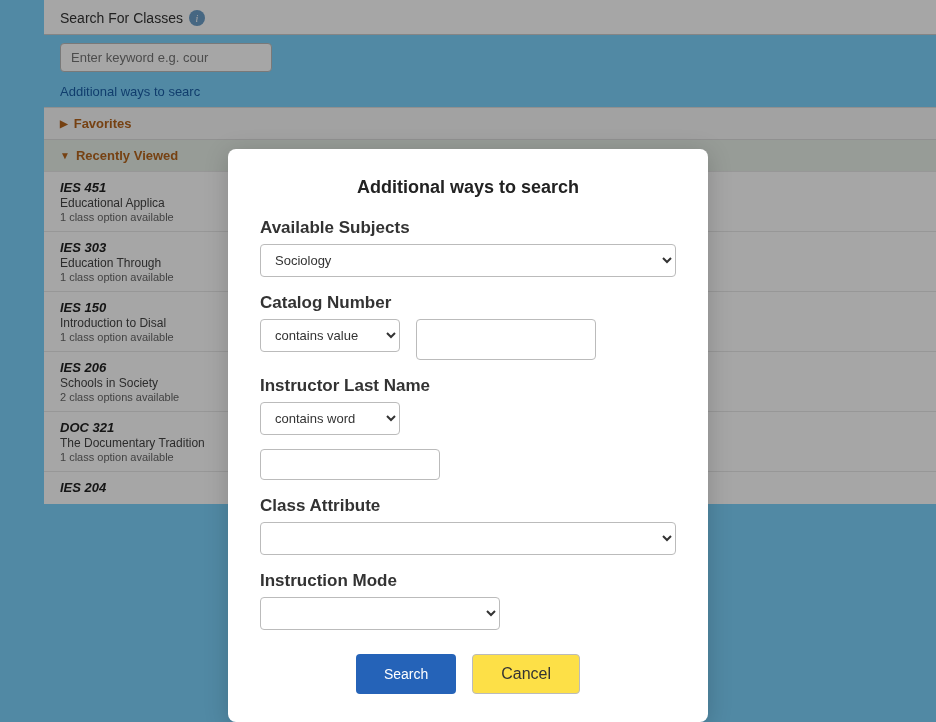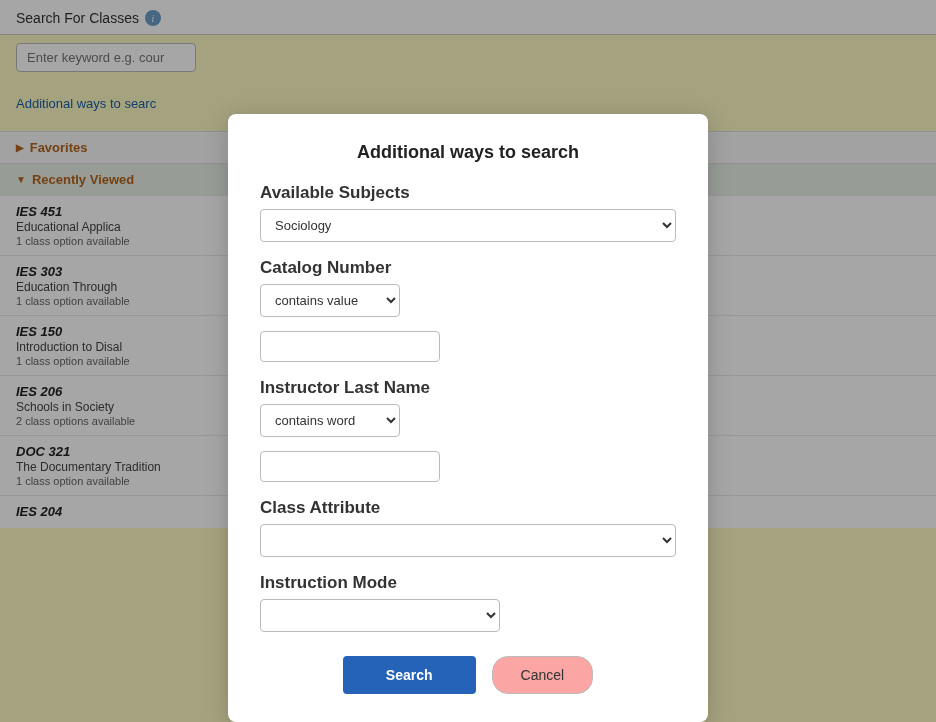--- a/index.html
+++ b/index.html
@@ -10,21 +10,22 @@
       width: 936px;
       height: 722px;
       overflow: hidden;
       position: relative;
     }
 
     
     .bg-page {
       position: absolute;
       top: 0; left: 0; right: 0; bottom: 0;
-      background: #fef9c3;
+      background: #7dd3fc;
+      padding-left: 44px;
     }
 
     .bg-header {
       background: #fff;
       padding: 10px 16px 8px 16px;
       border-bottom: 1px solid #ccc;
       display: flex;
       align-items: center;
       gap: 6px;
     }
@@ -44,33 +45,33 @@
       font-size: 10px;
       display: inline-flex;
       align-items: center;
       justify-content: center;
       font-style: italic;
       font-family: serif;
       flex-shrink: 0;
     }
 
     .bg-search-input {
-      width: 180px;
+      width: 212px;
       padding: 6px 10px;
       border: 1px solid #bbb;
       border-radius: 4px;
       font-size: 13px;
       color: #999;
       background: #fff;
     }
 
     .bg-additional-link {
       color: #1a5fa8;
       font-size: 13px;
-      margin: 20px 16px;
+      margin: 8px 16px;
       text-decoration: none;
       display: block;
     }
 
     .bg-sidebar {
       background: #f5f5f5;
       margin-top: 4px;
     }
 
     .sidebar-section {
@@ -200,33 +201,33 @@
       justify-content: center;
       gap: 16px;
       margin-top: 24px;
     }
 
     .btn-search {
       background: #2563b8;
       color: #fff;
       border: none;
       border-radius: 4px;
-      padding: 10px 43px;
-      font-size: 14px;
-      font-weight: 700;
-      cursor: pointer;
-    }
-
-    .btn-cancel {
-      background: #fca5a5;
-      color: #333;
-      border: 1px solid #bbb;
-      border-radius: 16px;
       padding: 10px 28px;
       font-size: 14px;
+      font-weight: 400;
+      cursor: pointer;
+    }
+
+    .btn-cancel {
+      background: #fde047;
+      color: #333;
+      border: 1px solid #bbb;
+      border-radius: 4px;
+      padding: 10px 28px;
+      font-size: 16px;
       font-weight: 500;
       cursor: pointer;
     }
   </style>
 </head>
 <body>
 
 <div class="bg-page">
   <div class="bg-header">
     <span class="bg-header-title">Search For Classes</span>
@@ -295,21 +296,21 @@
         <option value="Economics">Economics</option>
         <option value="English">English</option>
         <option value="History">History</option>
         <option value="Mathematics">Mathematics</option>
         <option value="Psychology">Psychology</option>
       </select>
     </div>
 
     <div class="form-group">
       <label class="form-label">Catalog Number</label>
-      <div style="display:flex; flex-direction:column; gap:6px;">
+      <div style="display:flex; gap:16px;">
         <select class="form-select-small">
           <option value="contains value" selected="">contains value</option>
           <option value="is exactly">is exactly</option>
           <option value="greater than">greater than</option>
           <option value="less than">less than</option>
         </select>
         <input type="text" class="form-input" value="" style="">
       </div>
     </div>
 

